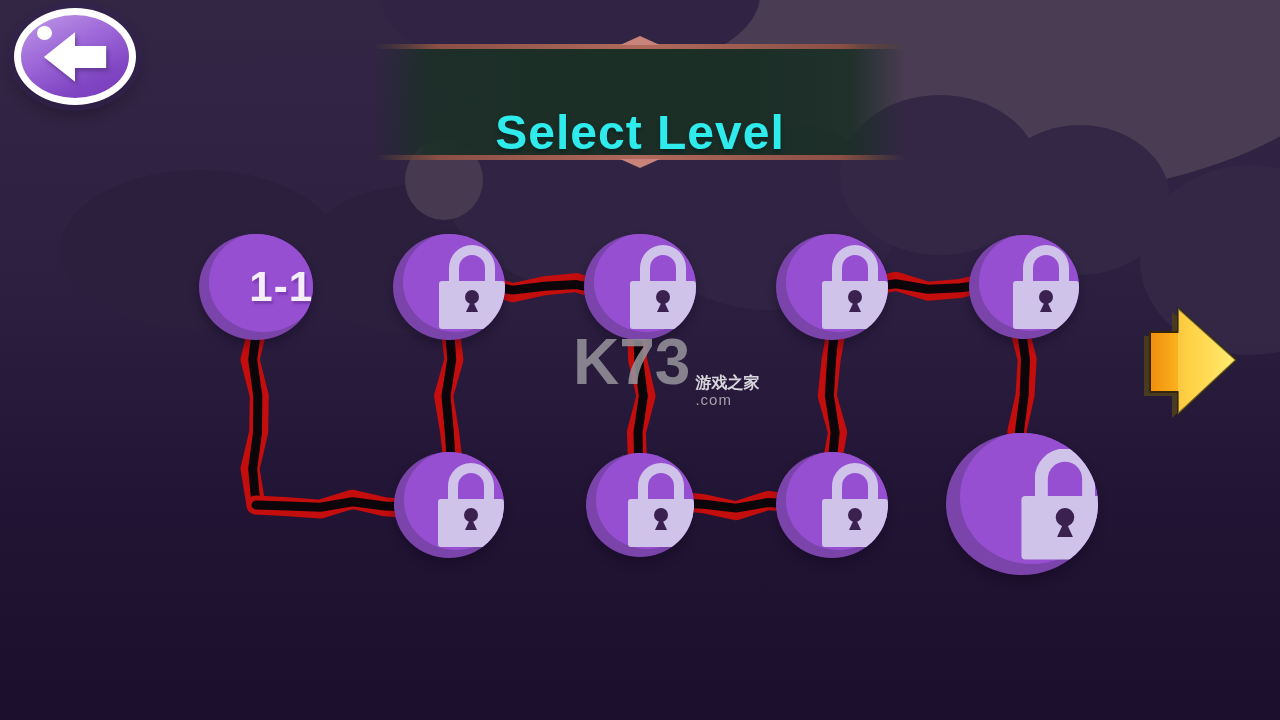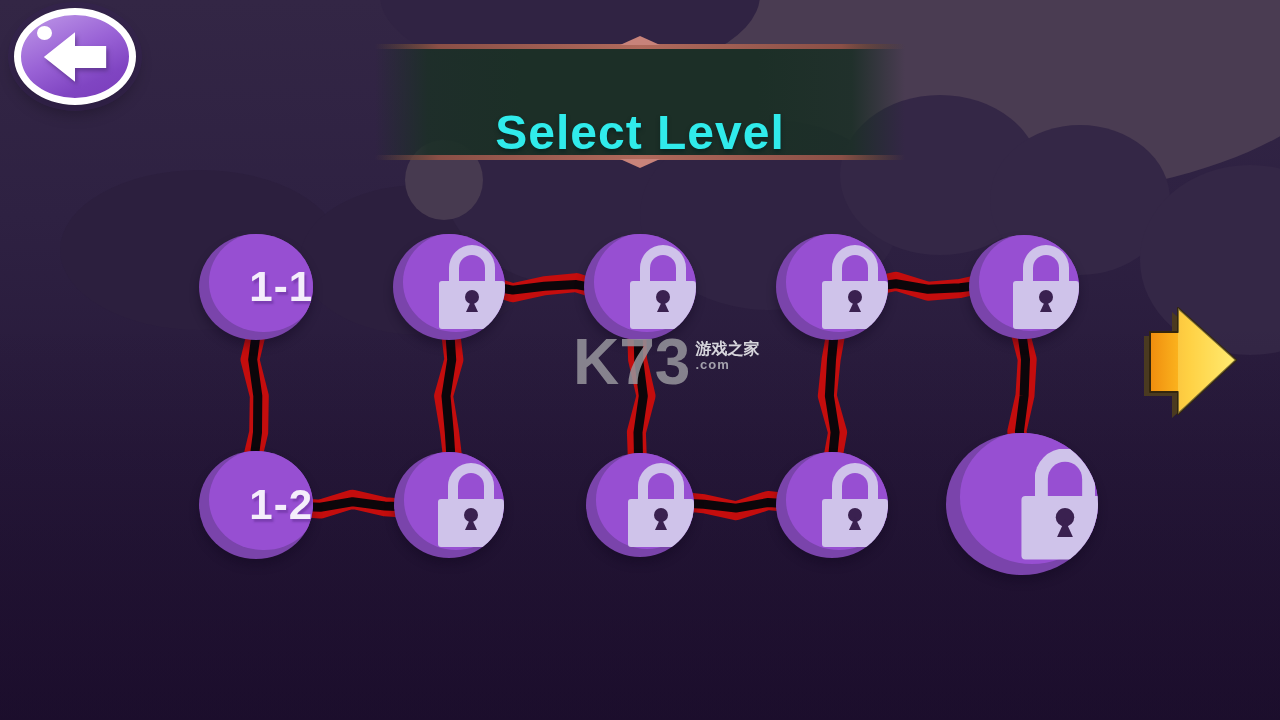--- a/index.html
+++ b/index.html
@@ -80,23 +80,23 @@
   .next{
     position:absolute;left:1138px;top:300px;width:102px;height:122px;z-index:6;
     background:none;border:none;padding:0;cursor:pointer;
   }
   
   .watermark{
     position:absolute;left:573px;top:338px;z-index:5;display:flex;align-items:flex-start;gap:5px;
     user-select:none;
   }
   .wm-logo{font-size:64px;line-height:.78;font-weight:800;letter-spacing:0px;color:rgba(150,149,156,.85);}
-  .wm-col{display:flex;flex-direction:column;line-height:1.05;padding-top:3px;}
+  .wm-col{display:flex;flex-direction:column;line-height:1.05;padding-top:3px;margin-top:34px;}
   .wm-cjk{font-size:16px;font-weight:bold;color:rgba(230,230,234,.92);}
-  .wm-com{font-size:13px;font-weight:bold;color:rgba(185,184,192,.85);letter-spacing:1px;}
+  .wm-com{font-size:15px;font-weight:normal;color:rgba(185,184,192,.85);letter-spacing:1px;}
 </style>
 </head>
 <body>
 
 <div class="stage">
 
   <div>
     <div class="bgshape light1"></div>
     <div class="bgshape cl8"></div>
     <div class="bgshape cl1"></div>
@@ -164,23 +164,20 @@
       </div>
       <div class="node" style="left: 969px; top: 235px; width: 110px; height: 104px;">
         <div class="lock">
           <div class="shackle"></div>
           <div class="lockbody">
             <div class="kh-circle"></div>
             <div class="kh-stem"></div>
           </div>
         </div>
       </div>
-      <div class="node" style="left: 199px; top: 451px; width: 114px; height: 108px;">
-        <span class="node-label">1-2</span>
-      </div>
       <div class="node" style="left: 394px; top: 452px; width: 110px; height: 106px;">
         <div class="lock">
           <div class="shackle"></div>
           <div class="lockbody">
             <div class="kh-circle"></div>
             <div class="kh-stem"></div>
           </div>
         </div>
       </div>
       <div class="node" style="left: 586px; top: 453px; width: 108px; height: 104px;">

